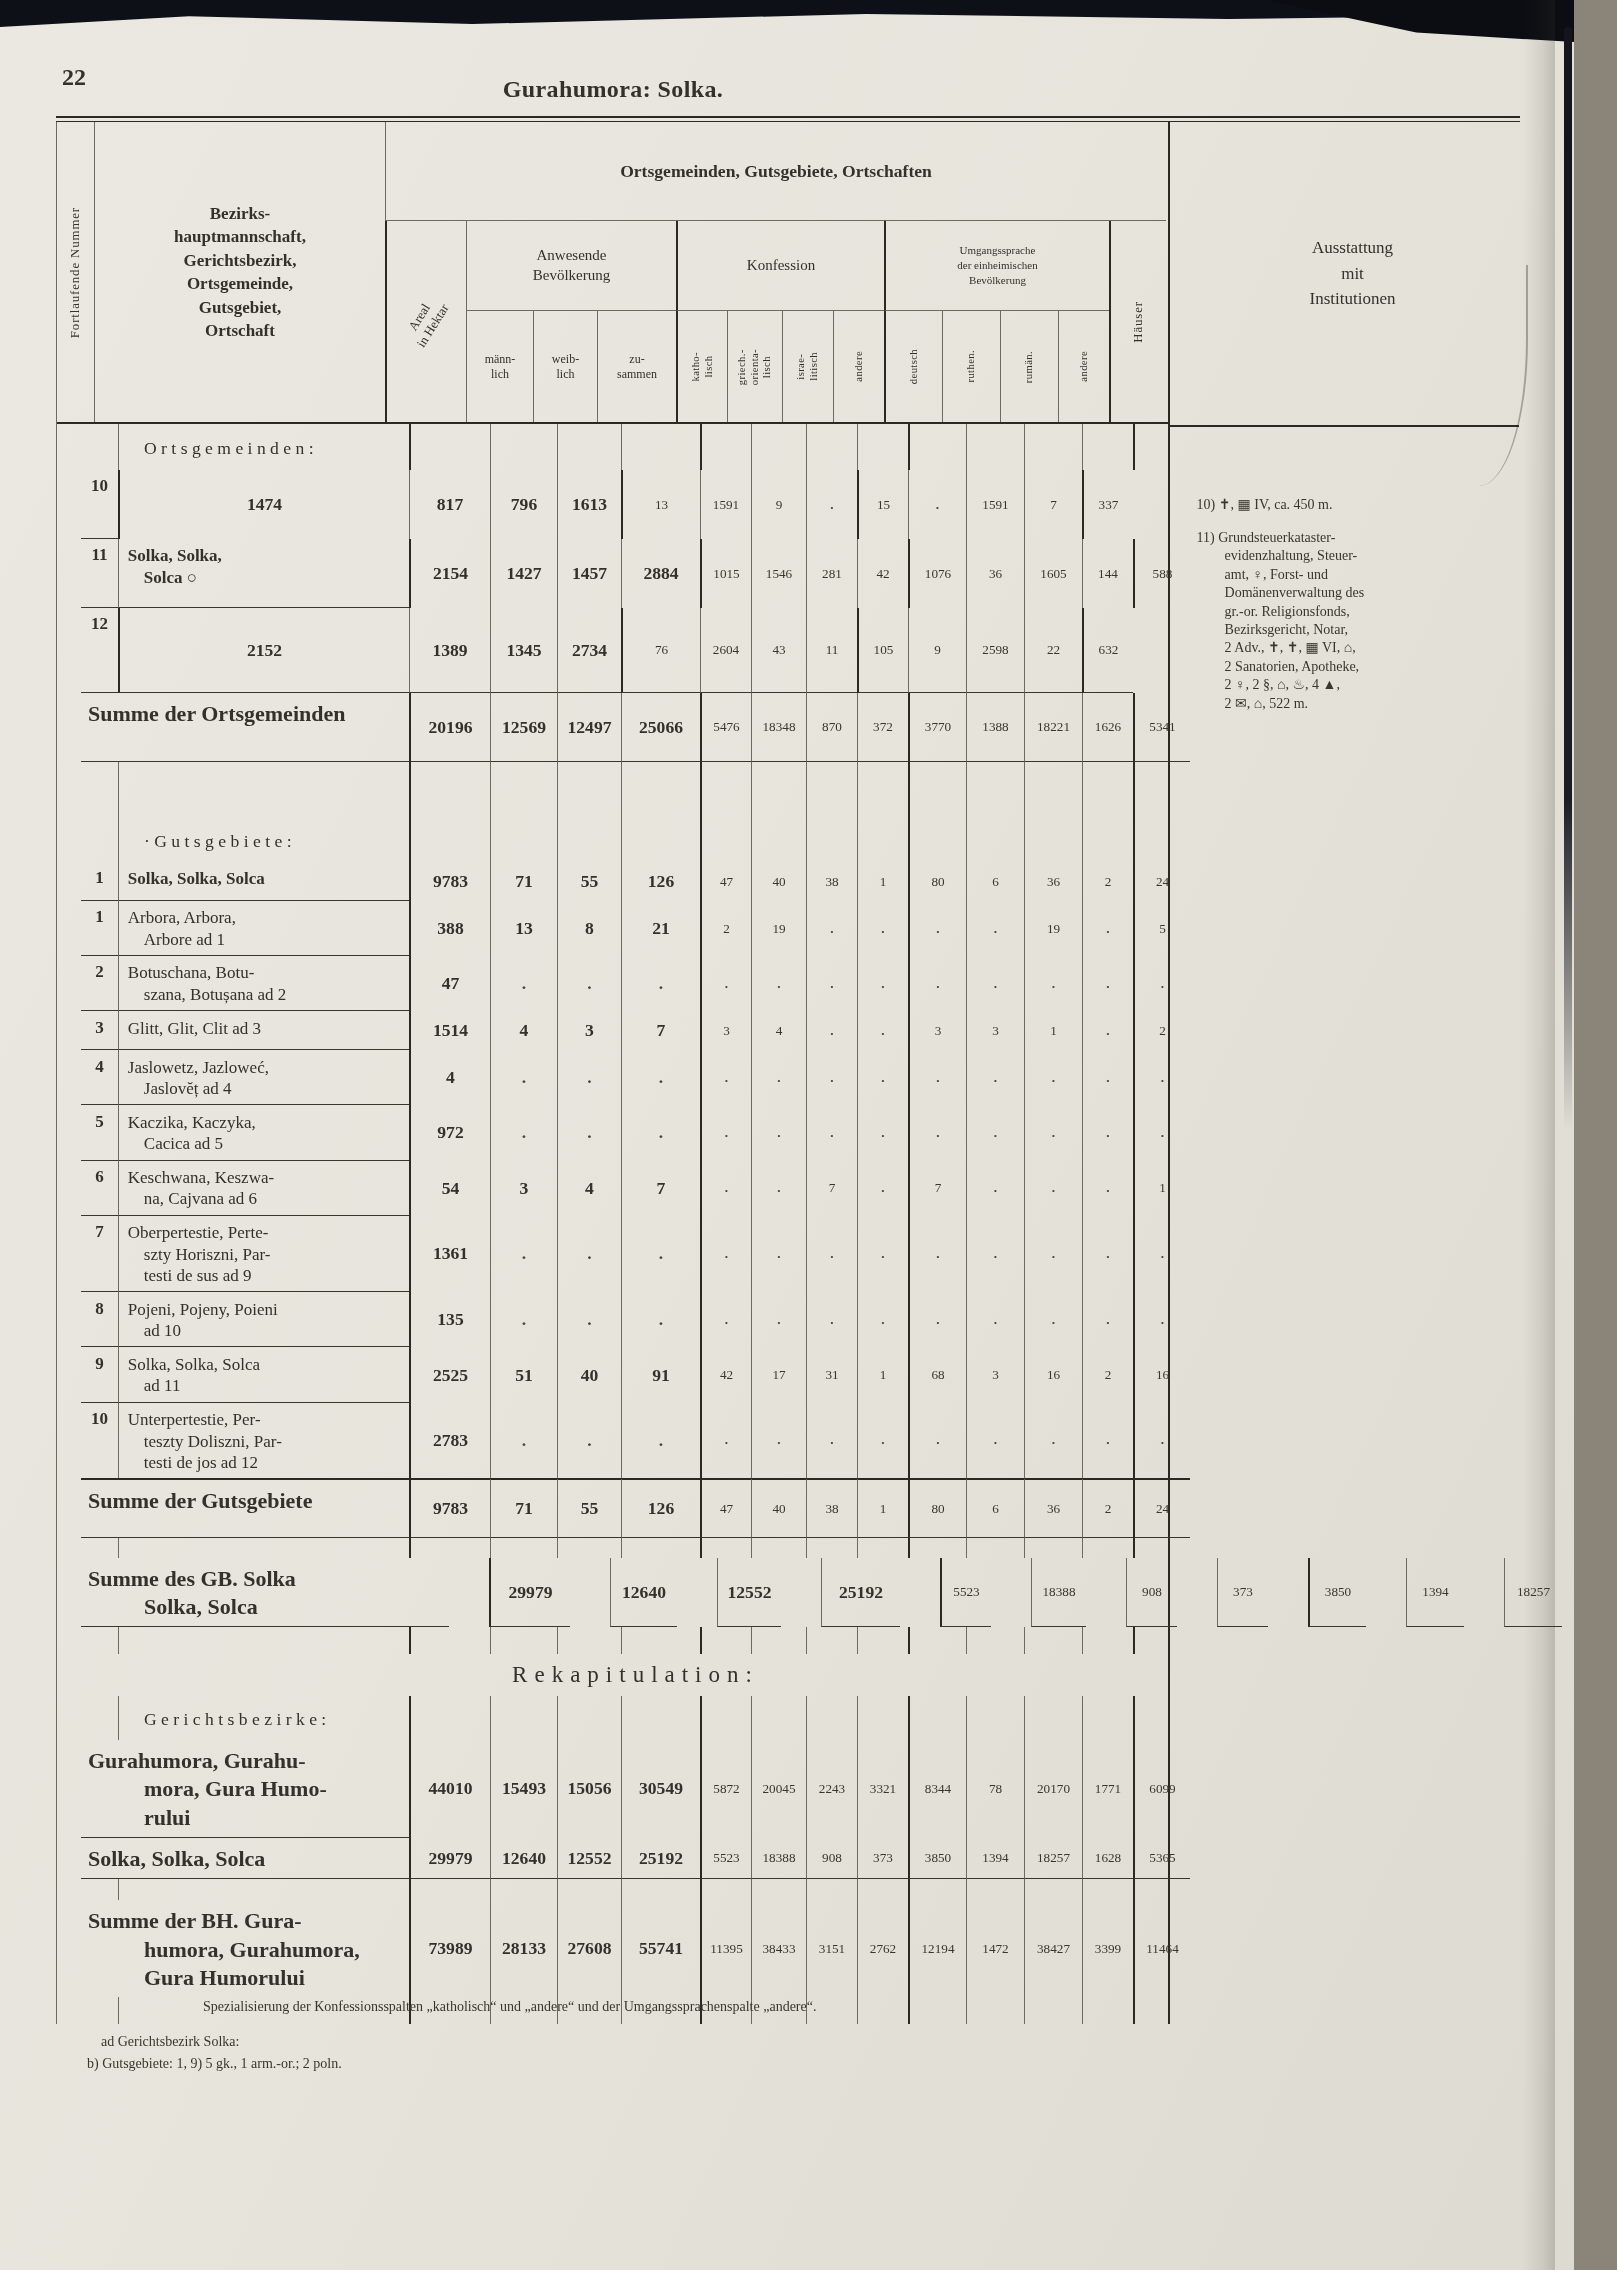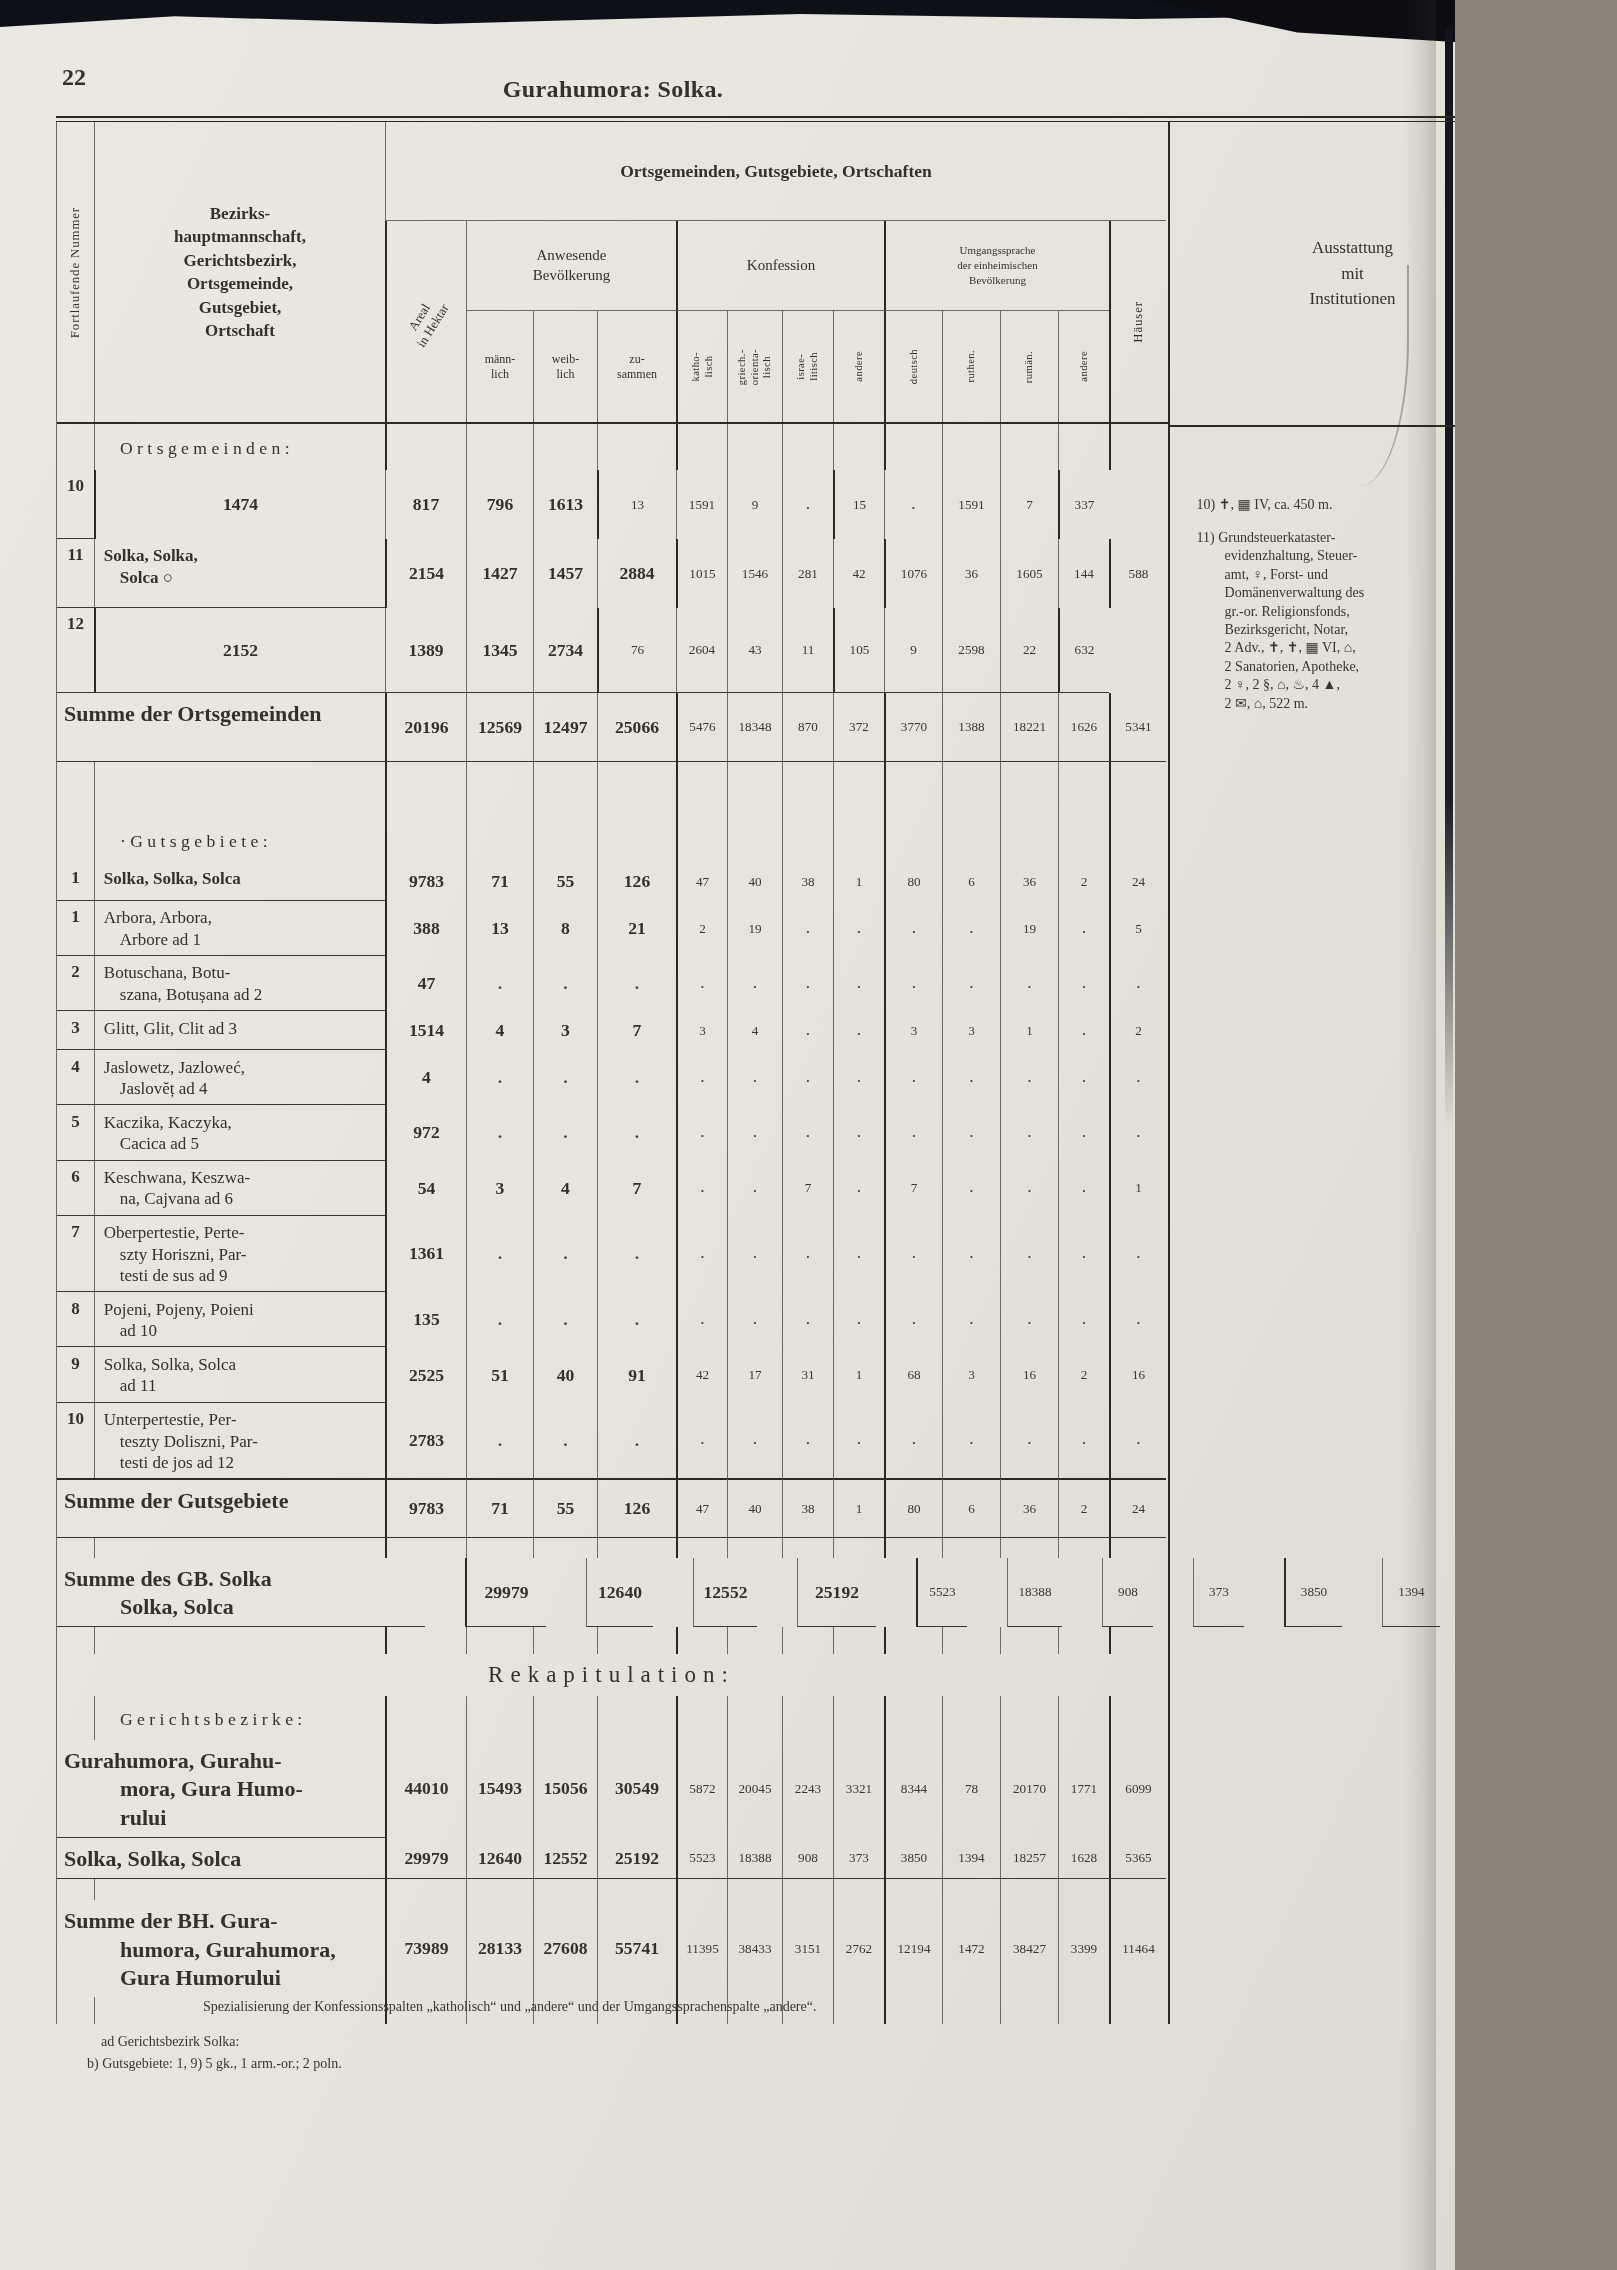--- a/index.html
+++ b/index.html
@@ -1,18 +1,18 @@
 <!DOCTYPE html>
 <html style="font-size:14px"><head>
 <meta charset="utf-8">
 <style>
   * { box-sizing: border-box; margin: 0; padding: 0; }
   html,body { width:1617px; height:2271px; }
   body { background:#8a8578; font-family:"Liberation Serif","DejaVu Serif",serif; }
-  .sheet { position:relative; width:1455px; height:2271px; overflow:hidden;
+  .sheet { position:relative; width:1574px; height:2271px; overflow:hidden;
     background:linear-gradient(115deg,#eae8e0 0%,#e6e4db 45%,#dddbd1 100%);
     color:#35312a;
     --cols: 37px 291px 81px 67px 64px 79px 51px 55px 51px 51px 58px 58px 58px 51px 57px;
     --ink:#35312a; --ink-strong:#2c2922; --rule:#6f6a5f; --rule-dark:#3a362e;
   }
   
   .scan-top { position:absolute; top:0; left:0; width:100%; height:28px; background:#0e1018;
     clip-path:polygon(0 0,100% 0,100% 52%,78% 68%,55% 50%,30% 86%,12% 58%,0 96%); }
   .corner-tr { position:absolute; top:0; right:0; width:415px; height:81px; background:#0b0d13;
     clip-path:polygon(26% 0,100% 0,100% 52%,62% 40%,40% 16%); }
@@ -46,21 +46,21 @@
   .s-m{grid-area:3/4/4/5}.s-w{grid-area:3/5/4/6}.s-z{grid-area:3/6/4/7}
   .s-k{grid-area:3/7/4/8}.s-g{grid-area:3/8/4/9}.s-i{grid-area:3/9/4/10}.s-a1{grid-area:3/10/4/11}
   .s-d{grid-area:3/11/4/12}.s-r{grid-area:3/12/4/13}.s-ru{grid-area:3/13/4/14}.s-a2{grid-area:3/14/4/15}
   .h-sub { font-size:12px; line-height:1.25; }
   .vtext { writing-mode:vertical-rl; transform:rotate(180deg); white-space:pre-line;
     letter-spacing:0.9px; font-size:12.8px; line-height:1.2; }
   .vtext.sm { font-size:10.6px; letter-spacing:0.4px; }
   .slant { transform:rotate(-58deg); white-space:pre-line; font-size:12.8px; line-height:1.25; text-align:center; }
   .dbl { border-left:2.6px double var(--ink-strong) !important; }
 
-  .tbody .trow { display:grid; grid-template-columns:var(--cols); }
+  .tbody .trow { display:grid; grid-template-columns:var(--cols);margin-left:24px; }
   .trow > div { border-left:0.9px solid var(--rule); position:relative; }
   .trow > div:first-child { border-left:none; }
   .bb { border-bottom:0.9px solid var(--rule-dark); }
   .bt { border-top:2.6px solid var(--ink-strong); }
 
   .c-nr { display:flex; justify-content:center; align-items:flex-start; padding-top:6.2px;
     font-weight:700; font-size:17px; }
   .c-name { padding:6.2px 3.5px 4.4px 8.8px; font-size:17px; line-height:1.28; }
   .c-name .nm.cont { padding-left:16px; }
   .nm.bold { font-weight:700; }

